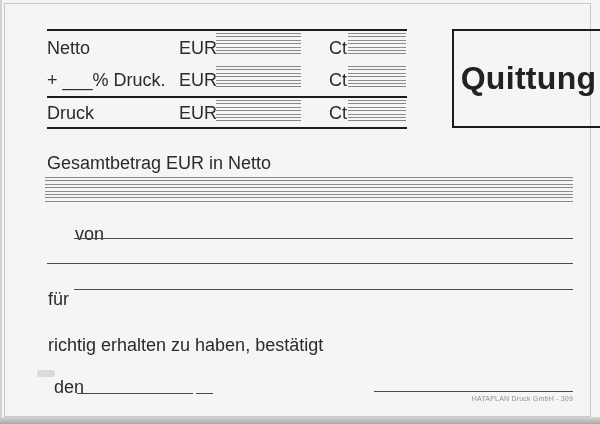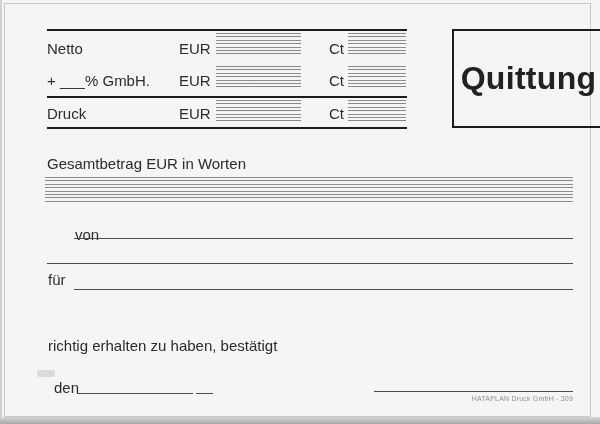--- a/index.html
+++ b/index.html
@@ -2,21 +2,21 @@
 <html><head>
 <meta charset="utf-8">
 <style>
   html,body{margin:0;padding:0;}
   body{
     width:600px;height:424px;position:relative;overflow:hidden;
     background:#f5f5f3;color:#2b2b2b;
     font-family:"Liberation Sans", sans-serif;
   }
   .abs{position:absolute;}
-  .label{font-size:15px;line-height:15px;white-space:pre;}
+  .label{font-size:18px;line-height:15px;white-space:pre;}
   .rule{height:2px;background:#1c1c1c;}
   .hatch{
     background:repeating-linear-gradient(to bottom,
       #868686 0px, #8f8f8f 1px,
       rgba(0,0,0,0) 1px, rgba(0,0,0,0) 3.4px);
   }
   .wline{height:1px;background:#4c4c4c;}
   .frame{
     left:4px;top:3px;width:585px;height:412px;
     border:1px solid #c9c9c7;
@@ -52,45 +52,45 @@
   <div class="abs rule" style="left:47px;top:29px;width:360px;"></div>
   <div class="abs rule" style="left:47px;top:96px;width:360px;"></div>
   <div class="abs rule" style="left:47px;top:127px;width:360px;"></div>
 
   <div class="abs label" style="left:47px;top:41px;">Netto</div>
   <div class="abs label" style="left:179px;top:41px;">EUR</div>
   <div class="abs hatch" style="left:216px;top:33px;width:85px;height:24px;"></div>
   <div class="abs label" style="left:329px;top:41px;">Ct</div>
   <div class="abs hatch" style="left:348px;top:33px;width:58px;height:24px;"></div>
 
-  <div class="abs label" style="left:47px;top:73px;">+ ___% GmbH.</div>
+  <div class="abs label" style="left:47px;top:73px;">+ ___% Druck.</div>
   <div class="abs label" style="left:179px;top:73px;">EUR</div>
   <div class="abs hatch" style="left:216px;top:66px;width:85px;height:24px;"></div>
   <div class="abs label" style="left:329px;top:73px;">Ct</div>
   <div class="abs hatch" style="left:348px;top:66px;width:58px;height:24px;"></div>
 
   <div class="abs label" style="left:47px;top:106px;">Druck</div>
   <div class="abs label" style="left:179px;top:106px;">EUR</div>
   <div class="abs hatch" style="left:216px;top:100px;width:85px;height:24px;"></div>
   <div class="abs label" style="left:329px;top:106px;">Ct</div>
   <div class="abs hatch" style="left:348px;top:100px;width:58px;height:24px;"></div>
 </div>
 
 <div class="abs quittung-box">
   <span>Quittung</span>
 </div>
 
-<div class="abs label" style="left:47px;top:156px;">Gesamtbetrag EUR in Worten</div>
+<div class="abs label" style="left:47px;top:156px;">Gesamtbetrag EUR in Netto</div>
 <div class="abs hatch" style="left:45px;top:177px;width:528px;height:25px;"></div>
 
 <div class="abs label" style="left:48px;top:227px;margin-left:27px;">von</div>
 <div class="abs wline" style="left:74px;top:238px;width:499px;"></div>
 <div class="abs wline" style="left:47px;top:263px;width:526px;"></div>
 
-<div class="abs label" style="left:48px;top:272px;">für</div>
+<div class="abs label" style="left:48px;top:292px;">für</div>
 <div class="abs wline" style="left:74px;top:289px;width:499px;"></div>
 
 <div class="abs label" style="left:48px;top:310px;margin-top:28px;">richtig erhalten zu haben, bestätigt</div>
 
 <div class="abs watermark"></div>
 
 <div class="abs label" style="left:54px;top:380px;">den</div>
 <div class="abs wline" style="left:77px;top:393px;width:116px;"></div>
 <div class="abs wline" style="left:196px;top:393px;width:17px;"></div>
 

